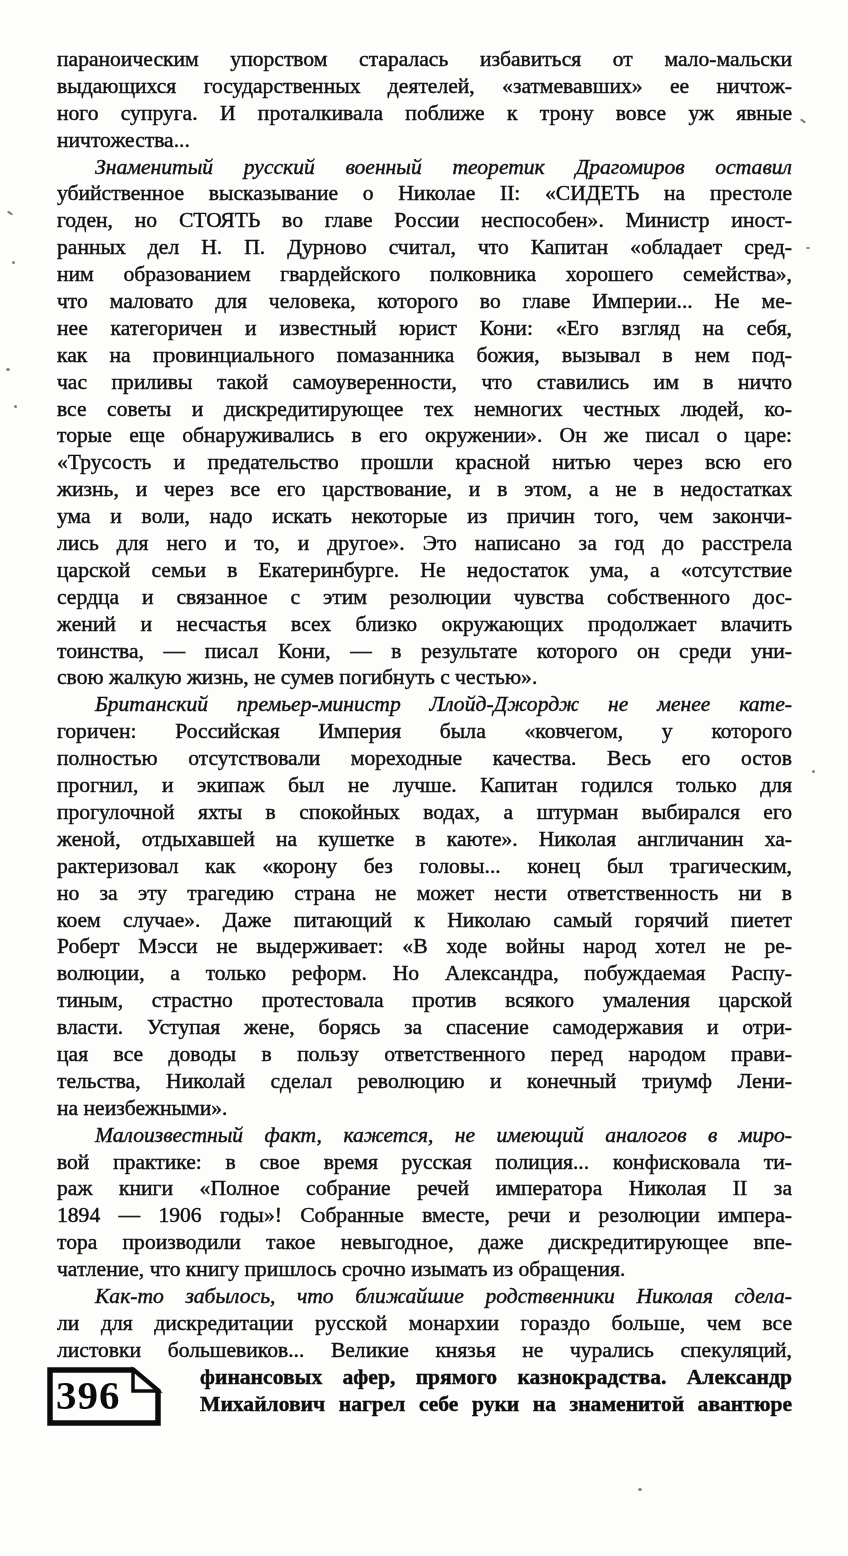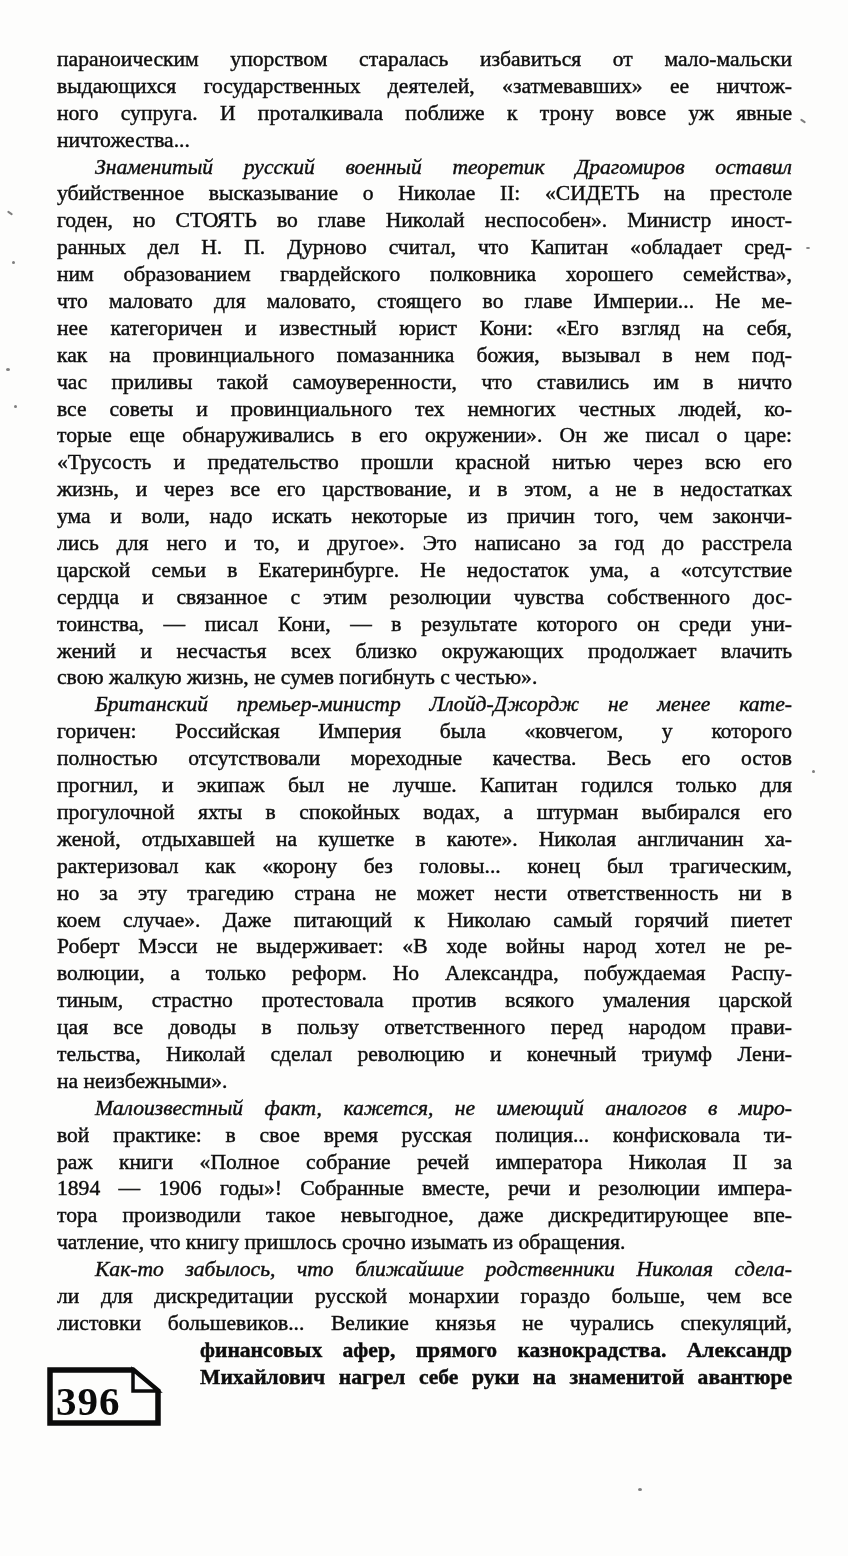--- a/index.html
+++ b/index.html
@@ -37,21 +37,21 @@
     position: absolute;
     left: 44px;
     top: 1358px;
     width: 130px;
     height: 74px;
   }
   .page-badge svg { position: absolute; left: 0; top: 0; }
   .page-num {
     position: absolute;
     left: 12px;
-    top: 20px;
+    top: 14px;
     font-family: "Liberation Serif", serif;
     font-weight: bold;
     font-size: 41px;
     line-height: 46px;
     color: #0b0b0b;
     letter-spacing: 1px;
   }
   .speck {
     position: absolute;
     background: #3a3a3a;
@@ -72,52 +72,53 @@
   <div class="text-block" id="text-block">
       <div>
         <div class="line">параноическим упорством старалась избавиться от мало-мальски</div>
         <div class="line">выдающихся государственных деятелей, «затмевавших» ее ничтож-</div>
         <div class="line">ного супруга. И проталкивала поближе к трону вовсе уж явные</div>
         <div class="line endline">ничтожества...</div>
       </div>
       <div>
         <div class="line indent">Знаменитый русский военный теоретик Драгомиров оставил</div>
         <div class="line">убийственное высказывание о Николае II: «СИДЕТЬ на престоле</div>
-        <div class="line">годен, но СТОЯТЬ во главе Николай неспособен». Министр иност-</div>
+        <div class="line">годен, но СТОЯТЬ во главе России неспособен». Министр иност-</div>
         <div class="line">ранных дел Н. П. Дурново считал, что Капитан «обладает сред-</div>
         <div class="line">ним образованием гвардейского полковника хорошего семейства»,</div>
-        <div class="line">что маловато для маловато, стоящего во главе Империи... Не ме-</div>
+        <div class="line">что маловато для человека, которого во главе Империи... Не ме-</div>
         <div class="line">нее категоричен и известный юрист Кони: «Его взгляд на себя,</div>
         <div class="line">как на провинциального помазанника божия, вызывал в нем под-</div>
         <div class="line">час приливы такой самоуверенности, что ставились им в ничто</div>
-        <div class="line">все советы и провинциального тех немногих честных людей, ко-</div>
+        <div class="line">все советы и дискредитирующее тех немногих честных людей, ко-</div>
         <div class="line">торые еще обнаруживались в его окружении». Он же писал о царе:</div>
         <div class="line">«Трусость и предательство прошли красной нитью через всю его</div>
         <div class="line">жизнь, и через все его царствование, и в этом, а не в недостатках</div>
         <div class="line">ума и воли, надо искать некоторые из причин того, чем закончи-</div>
         <div class="line">лись для него и то, и другое». Это написано за год до расстрела</div>
         <div class="line">царской семьи в Екатеринбурге. Не недостаток ума, а «отсутствие</div>
         <div class="line">сердца и связанное с этим резолюции чувства собственного дос-</div>
+        <div class="line">жений и несчастья всех близко окружающих продолжает влачить</div>
         <div class="line">тоинства, — писал Кони, — в результате которого он среди уни-</div>
-        <div class="line">жений и несчастья всех близко окружающих продолжает влачить</div>
         <div class="line endline">свою жалкую жизнь, не сумев погибнуть с честью».</div>
       </div>
       <div>
         <div class="line indent">Британский премьер-министр Ллойд-Джордж не менее кате-</div>
         <div class="line">горичен: Российская Империя была «ковчегом, у которого</div>
         <div class="line">полностью отсутствовали мореходные качества. Весь его остов</div>
         <div class="line">прогнил, и экипаж был не лучше. Капитан годился только для</div>
         <div class="line">прогулочной яхты в спокойных водах, а штурман выбирался его</div>
         <div class="line">женой, отдыхавшей на кушетке в каюте». Николая англичанин ха-</div>
         <div class="line">рактеризовал как «корону без головы... конец был трагическим,</div>
         <div class="line">но за эту трагедию страна не может нести ответственность ни в</div>
         <div class="line">коем случае». Даже питающий к Николаю самый горячий пиетет</div>
         <div class="line">Роберт Мэсси не выдерживает: «В ходе войны народ хотел не ре-</div>
         <div class="line">волюции, а только реформ. Но Александра, побуждаемая Распу-</div>
         <div class="line">тиным, страстно протестовала против всякого умаления царской</div>
+        <div class="line">власти. Уступая жене, борясь за спасение самодержавия и отри-</div>
         <div class="line">цая все доводы в пользу ответственного перед народом прави-</div>
         <div class="line">тельства, Николай сделал революцию и конечный триумф Лени-</div>
         <div class="line endline">на неизбежными».</div>
       </div>
       <div>
         <div class="line indent">Малоизвестный факт, кажется, не имеющий аналогов в миро-</div>
         <div class="line">вой практике: в свое время русская полиция... конфисковала ти-</div>
         <div class="line">раж книги «Полное собрание речей императора Николая II за</div>
         <div class="line">1894 — 1906 годы»! Собранные вместе, речи и резолюции импера-</div>
         <div class="line">тора производили такое невыгодное, даже дискредитирующее впе-</div>

